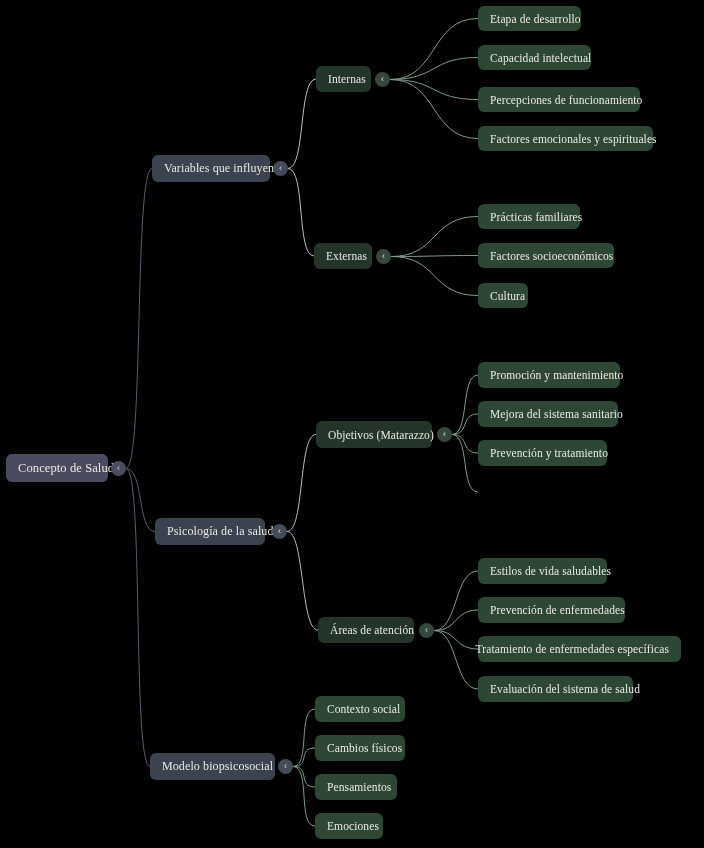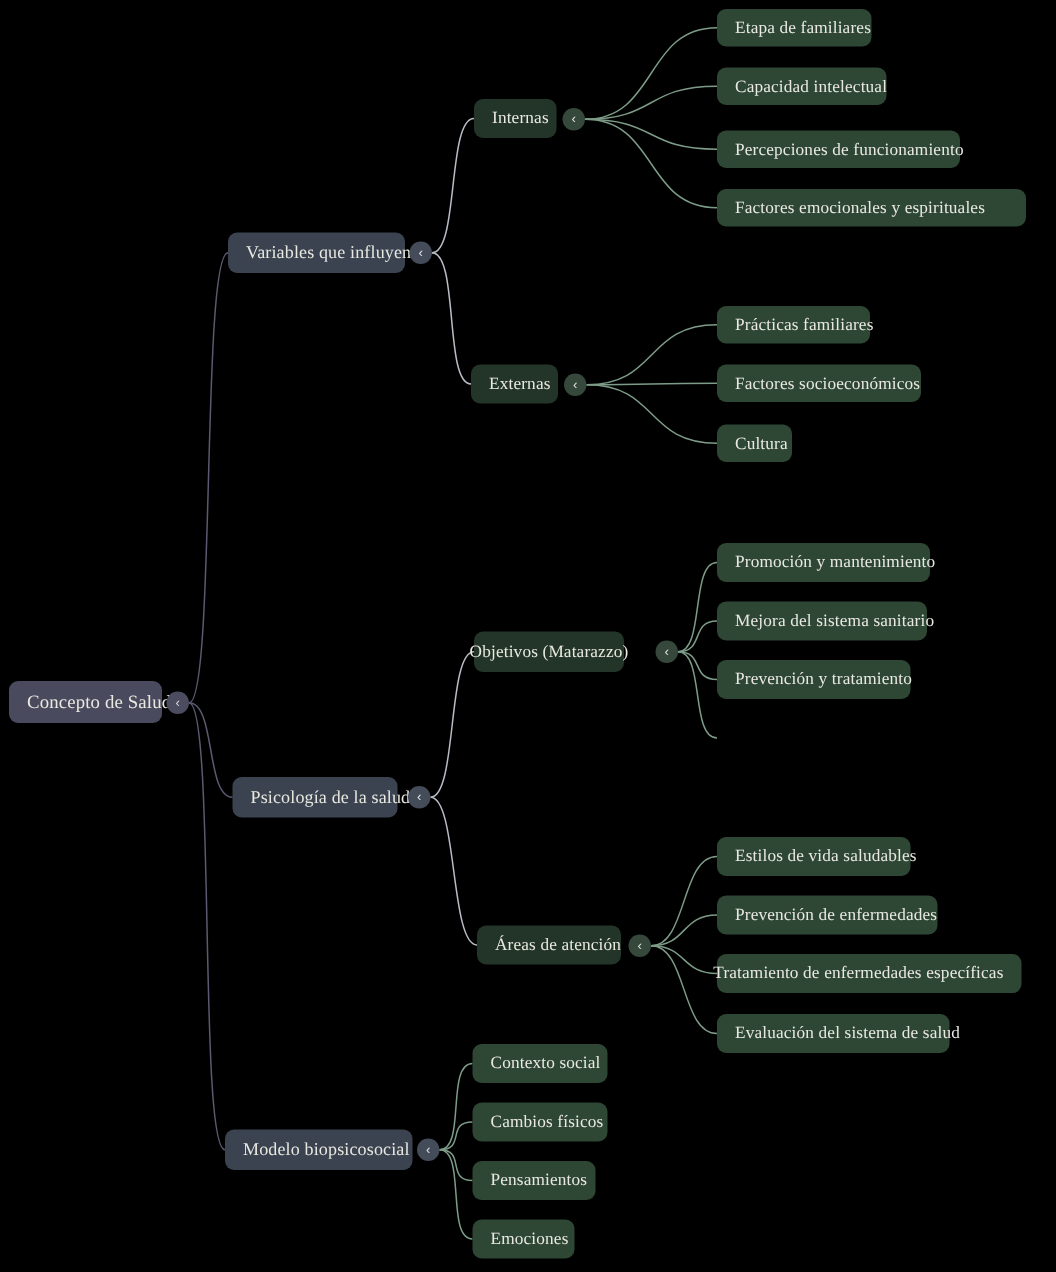--- a/index.html
+++ b/index.html
@@ -111,36 +111,36 @@
     </div>
     <div class="node node-l2" style="left: 150px; top: 753px; width: 125px; height: 27px;">
       <span>Modelo biopsicosocial</span>
     </div>
     <div class="node node-l3" style="left: 316px; top: 66px; width: 55px; height: 26px;">
       <span>Internas</span>
     </div>
     <div class="node node-l3" style="left: 314px; top: 243px; width: 58px; height: 26px;">
       <span>Externas</span>
     </div>
-    <div class="node node-l3" style="left: 316px; top: 421px; width: 100px; height: 27px; justify-content: center;">
+    <div class="node node-l3" style="left: 316px; top: 421px; width: 116px; height: 27px;">
       <span>Objetivos (Matarazzo)</span>
     </div>
     <div class="node node-l3" style="left: 318px; top: 617px; width: 96px; height: 26px;">
       <span>Áreas de atención</span>
     </div>
     <div class="node node-leaf" style="left: 478px; top: 6px; width: 103px; height: 25px;">
-      <span>Etapa de familiares</span>
+      <span>Etapa de desarrollo</span>
     </div>
     <div class="node node-leaf" style="left: 478px; top: 45px; width: 113px; height: 25px;">
       <span>Capacidad intelectual</span>
     </div>
     <div class="node node-leaf" style="left: 478px; top: 87px; width: 162px; height: 25px;">
       <span>Percepciones de funcionamiento</span>
     </div>
-    <div class="node node-leaf" style="left: 478px; top: 126px; width: 206px; height: 25px; text-align: right;">
+    <div class="node node-leaf" style="left: 478px; top: 126px; width: 175px; height: 25px; text-align: right;">
       <span>Factores emocionales y espirituales</span>
     </div>
     <div class="node node-leaf" style="left: 478px; top: 204px; width: 102px; height: 25px;">
       <span>Prácticas familiares</span>
     </div>
     <div class="node node-leaf" style="left: 478px; top: 243px; width: 136px; height: 25px;">
       <span>Factores socioeconómicos</span>
     </div>
     <div class="node node-leaf" style="left: 478px; top: 283px; width: 50px; height: 25px;">
       <span>Cultura</span>

